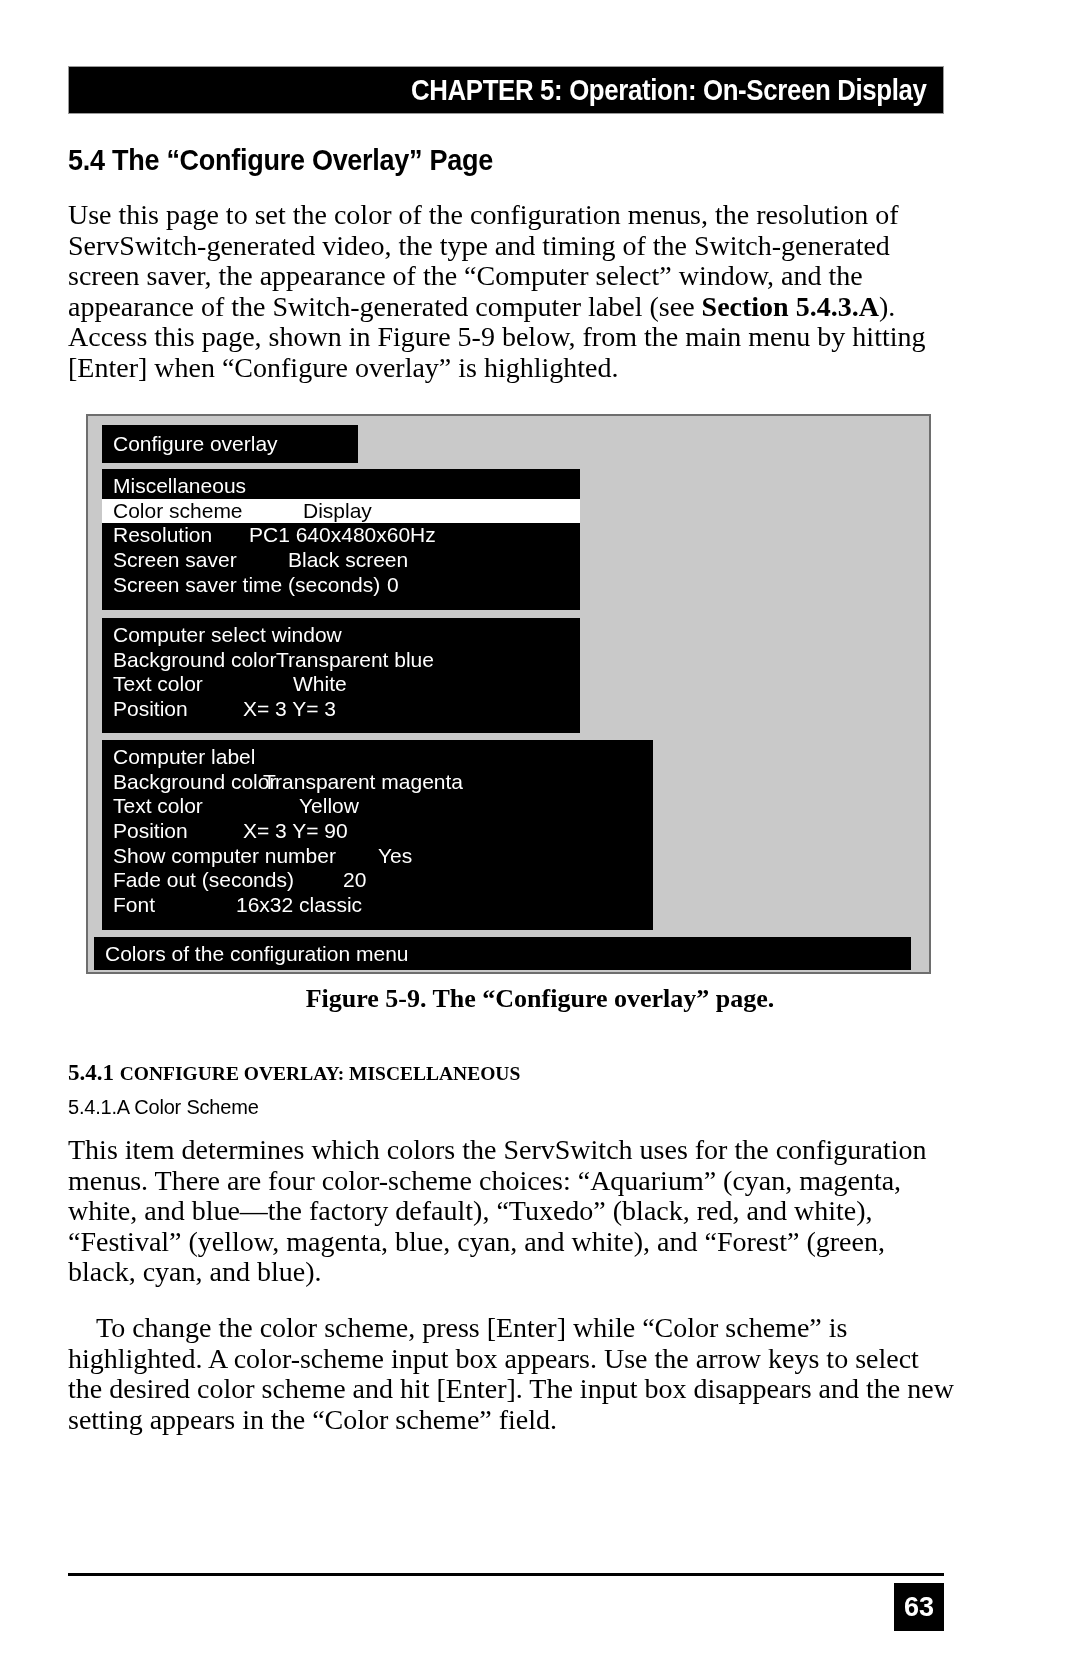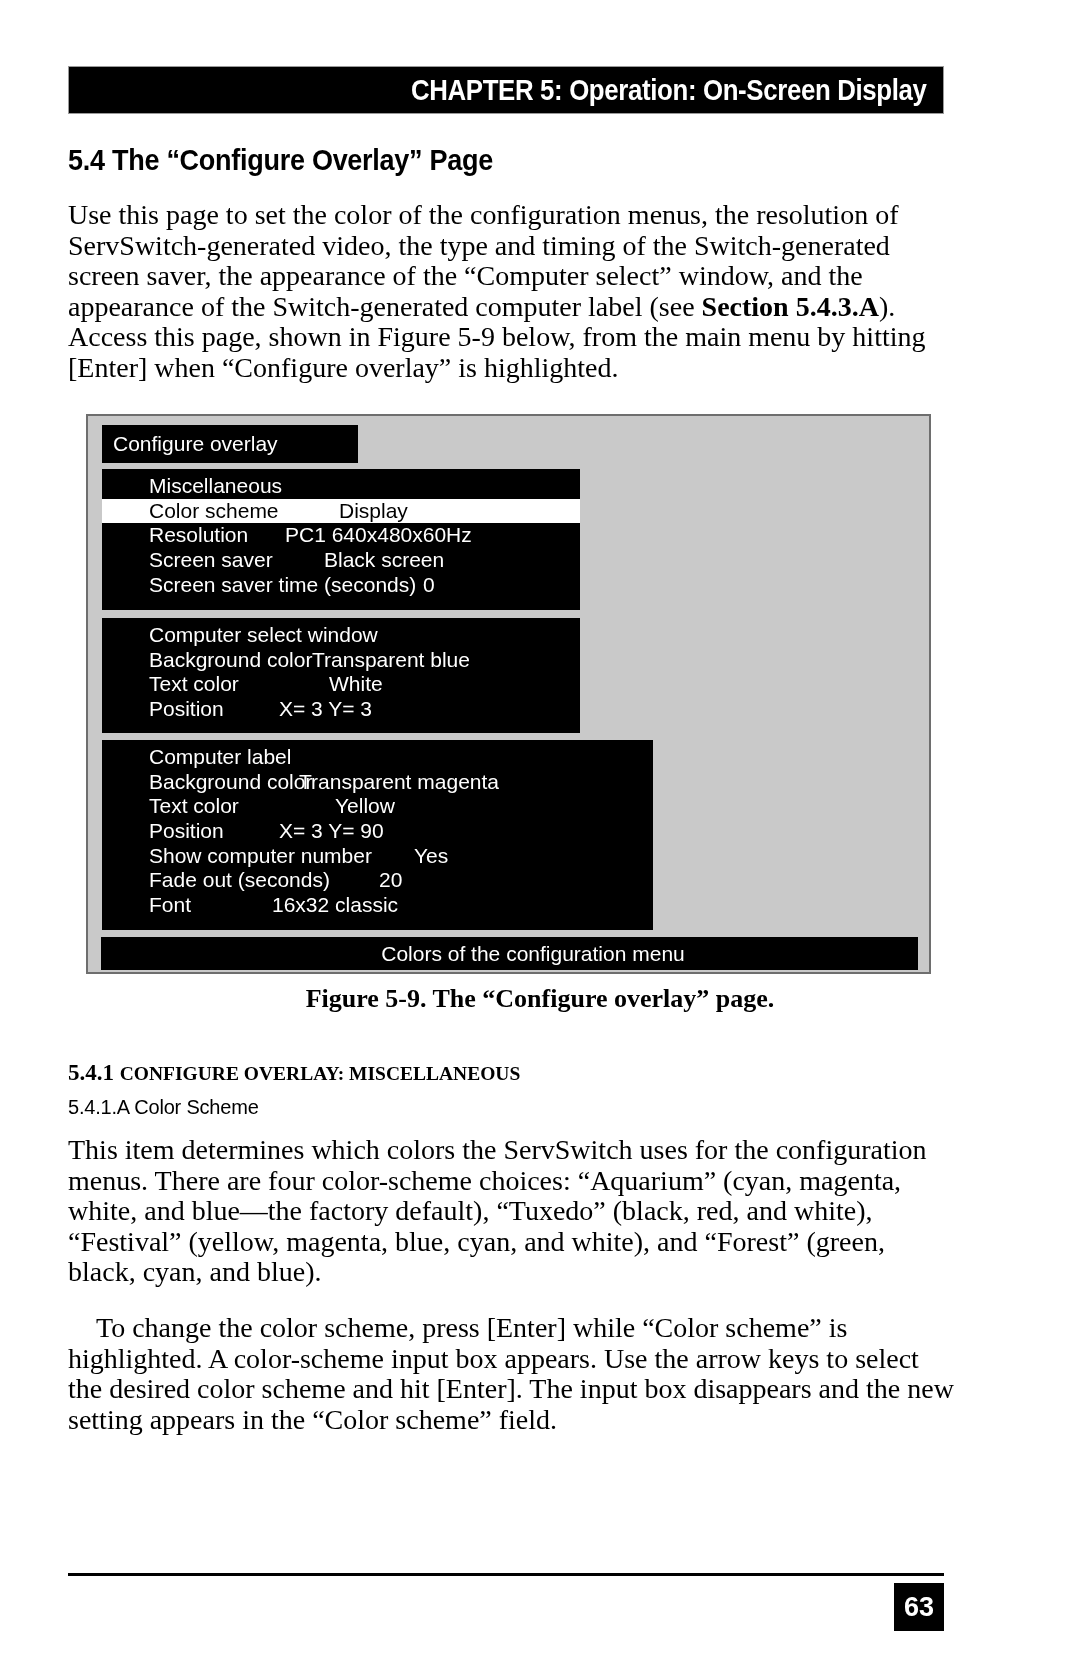--- a/index.html
+++ b/index.html
@@ -112,21 +112,20 @@
   }
   .osd-row {
     position: relative;
     height: 24.7px;
     line-height: 24.7px;
     white-space: nowrap;
     padding-left: 11px;
   }
   .osd-row .lbl {
     display: inline-block;
-    margin-left: 36px;
   }
   .osd-row .val {
     display: inline-block;
   }
   
   .osd-row.selected {
     background: #ffffff;
     color: #000000;
   }
 
@@ -142,28 +141,27 @@
     width: 478px;
     height: 115px;
   }
   #panel-label {
     left: 14px;
     top: 324px;
     width: 551px;
     height: 190px;
   }
   #panel-colors {
-    left: 13px;
+    left: 6px;
     top: 521px;
     width: 817px;
     height: 33px;
     padding: 0;
     display: flex;
     align-items: center;
-    justify-content: center;
   }
   #panel-colors .osd-row {
     height: 33px;
     line-height: 33px;
   }
 
   
   .fig-caption {
     position: absolute;
     left: 0;

